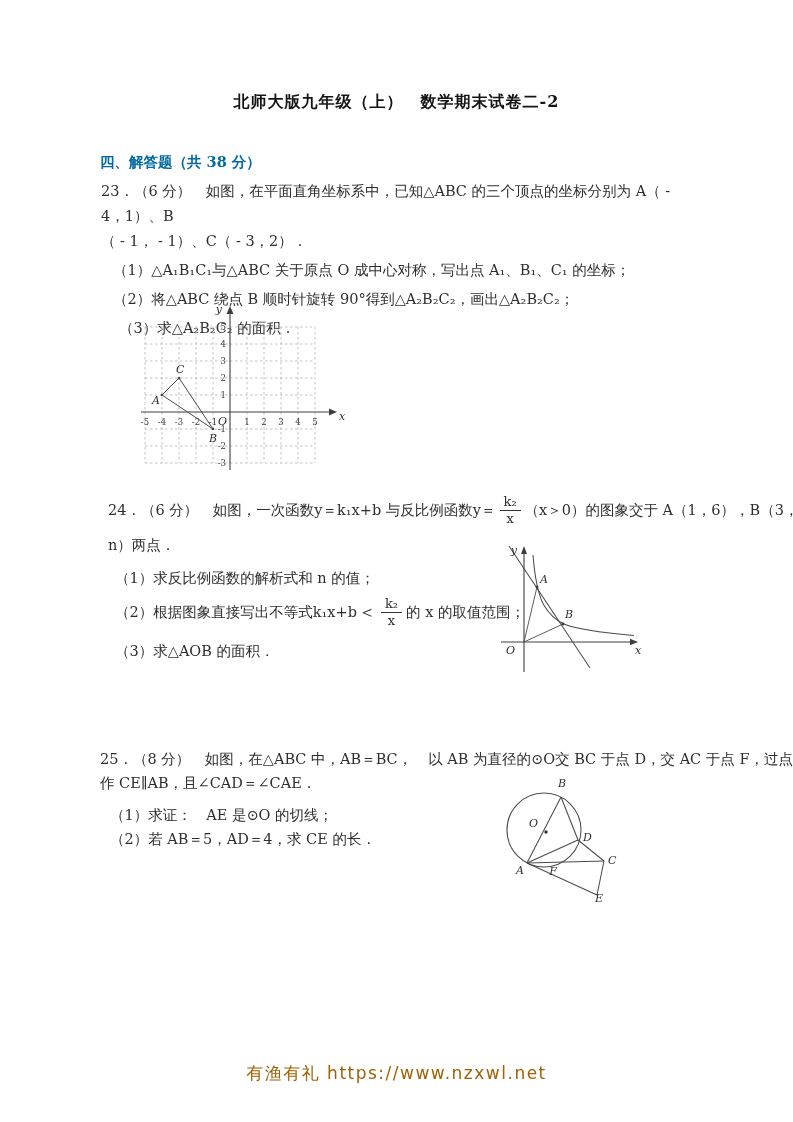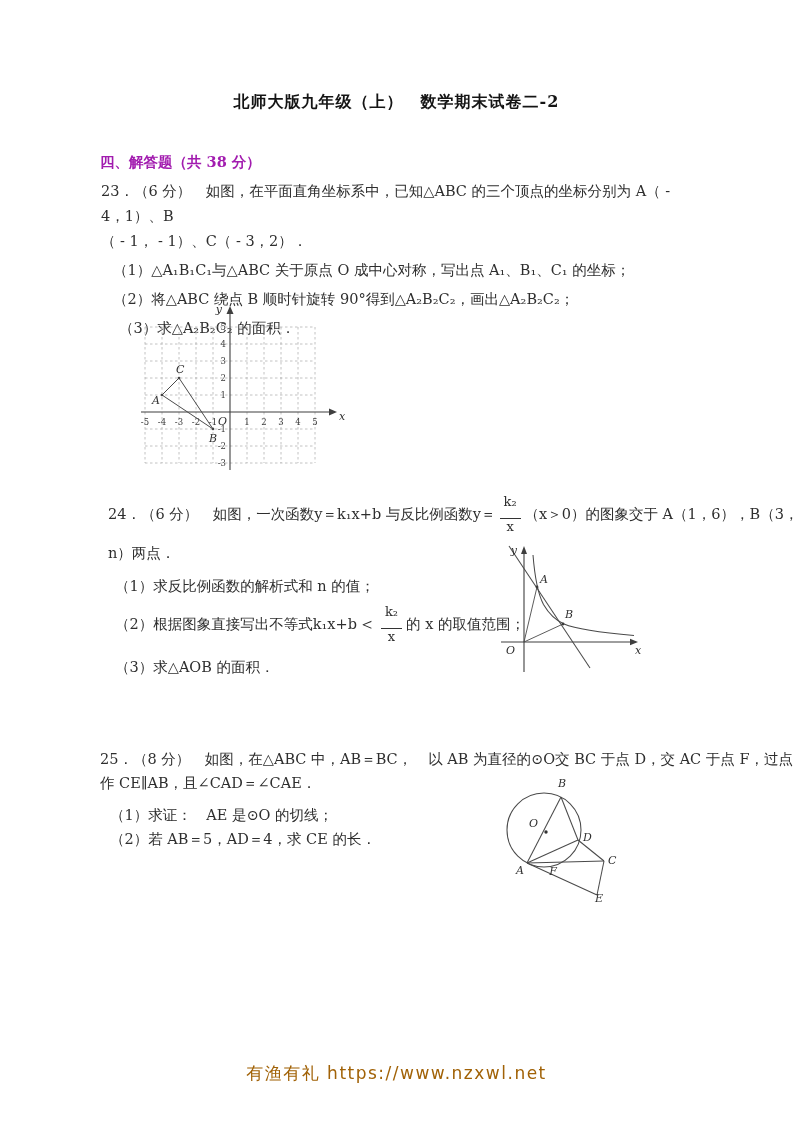--- a/index.html
+++ b/index.html
@@ -1,37 +1,37 @@
 <!DOCTYPE html>
 <html><head>
 <meta charset="utf-8">
 <style>
   html,body{margin:0;padding:0;background:#ffffff;}
   .page{position:relative;width:793px;height:1122px;background:#ffffff;overflow:hidden;
         font-family:"DejaVu Serif","Liberation Serif",serif;color:#2d2d2d;}
   .title{position:absolute;top:92px;left:0;width:100%;text-align:center;margin:0;
          font-size:16px;font-weight:700;color:#141414;letter-spacing:1px;}
-  .section{position:absolute;top:153px;left:100px;font-size:14.5px;font-weight:700;color:#a21caf;}
+  .section{position:absolute;top:153px;left:100px;font-size:14.5px;font-weight:700;color:#0369a1;}
   .qblock{position:absolute;font-size:14.5px;color:#2e2e2e;}
   .q23{top:179px;left:101px;width:580px;line-height:25px;}
   .q23 .item{padding-left:12px;margin-top:4px;}
   .q23 .item3{padding-left:18px;}
   .q24{top:495px;left:108px;width:580px;}
   .q24 .stem{white-space:nowrap;display:flex;align-items:center;}
   .q24 .line2{margin-top:9px;}
   .q24 .item{padding-left:7px;margin-top:14px;}
   .q24 .item-flex{display:flex;align-items:center;white-space:nowrap;margin-top:9px;padding-left:7px;width:430px;}
   .q24 .item-last{}
   .q25{top:747px;left:100px;width:600px;line-height:24px;}
   .q25 .row{display:flex;gap:16px;white-space:nowrap;}
   .q25 .item{padding-left:10px;}
   .q25 .item1{margin-top:8px;}
   .frac{display:inline-block;vertical-align:middle;text-align:center;line-height:1.1;
         margin:0 4px;font-size:13px;color:#2e2e2e;}
-  .frac .num{display:block;border-bottom:1px solid #333;padding:0 4px 9px 4px;}
+  .frac .num{display:block;border-bottom:1px solid #333;padding:0 4px 1px 4px;}
   .frac .den{display:block;padding-top:1px;}
   .lt{font-size:18px;margin:0 1px;}
   .footer{position:absolute;top:1062px;left:0;width:100%;text-align:center;
           font-family:"DejaVu Sans","Liberation Sans",sans-serif;
           font-size:17px;color:#a16207;letter-spacing:1.5px;}
   
   #fig23{position:absolute;left:133px;top:300px;width:215px;height:180px;}
   #fig24{position:absolute;left:496px;top:542px;width:150px;height:145px;}
   #fig25{position:absolute;left:492px;top:770px;width:170px;height:160px;}
   .gridline{stroke:#a0a0a0;stroke-width:0.65;stroke-dasharray:2.5 2.5;}

